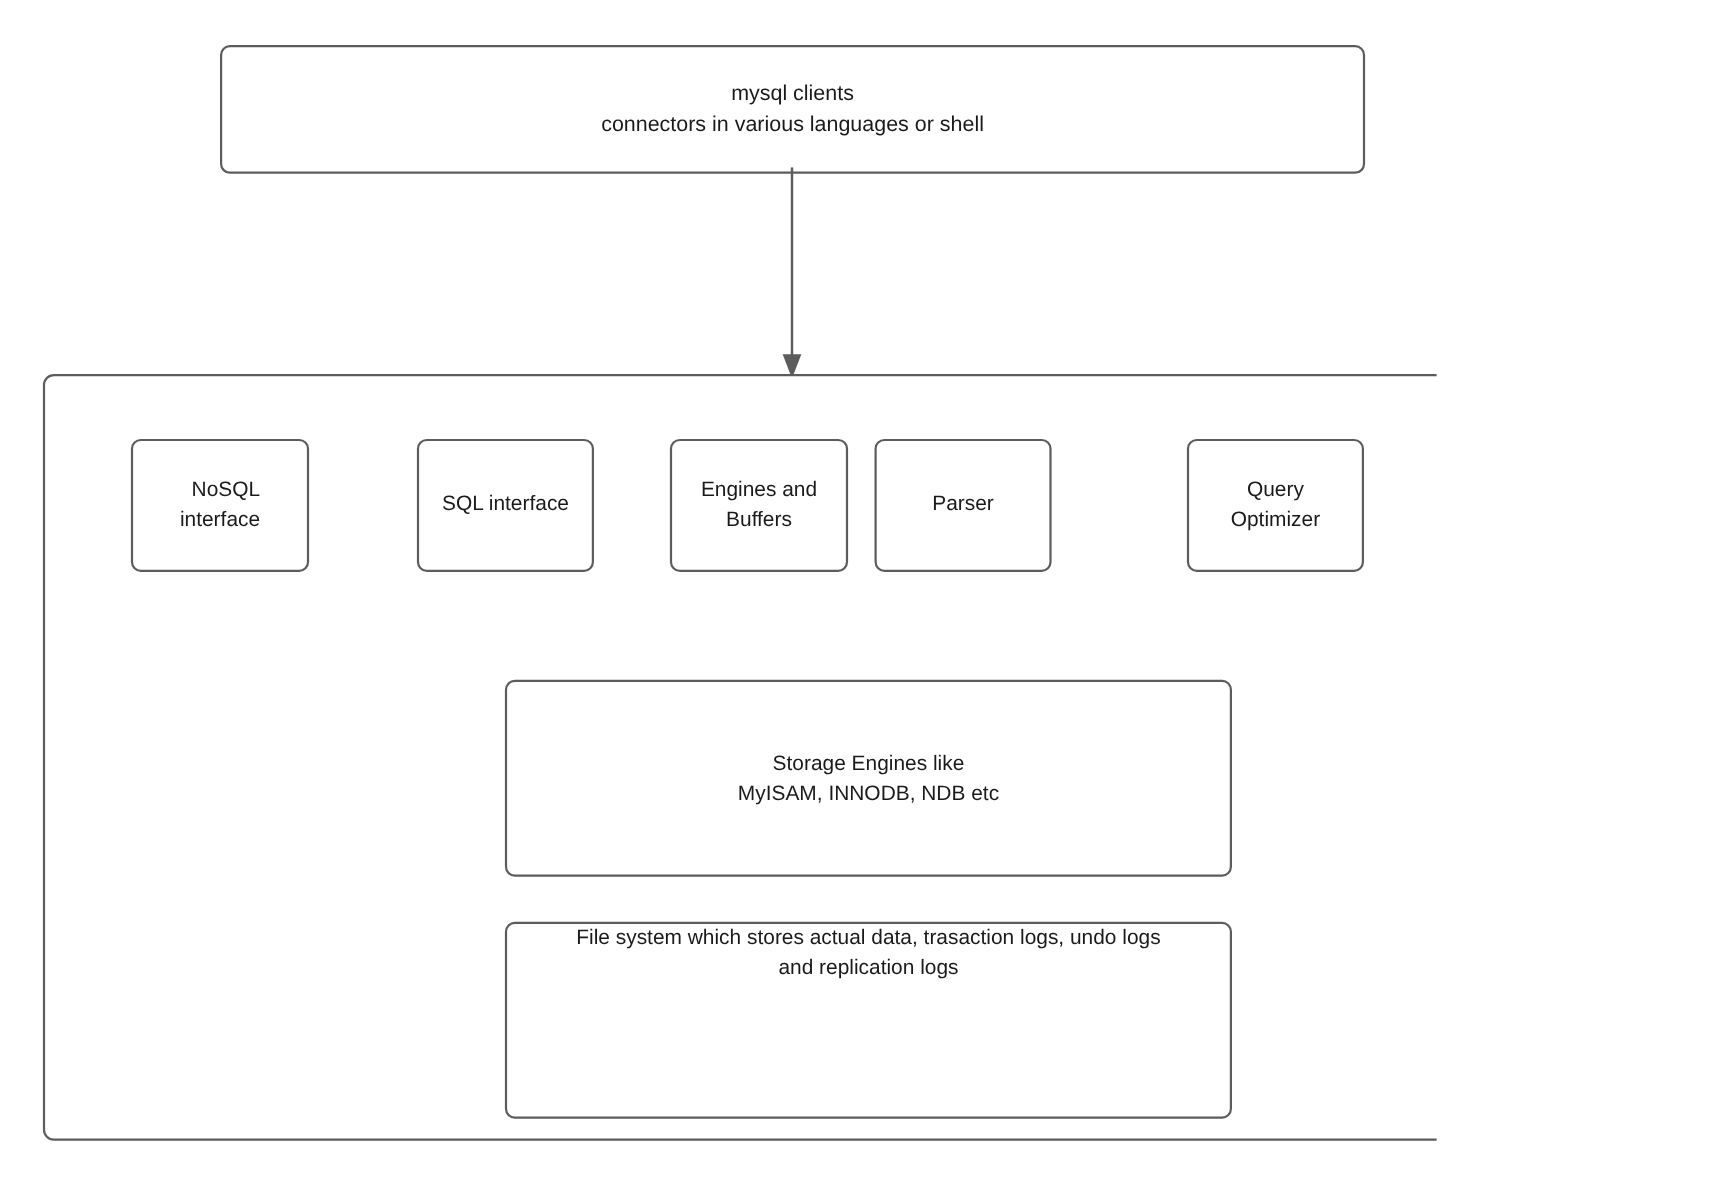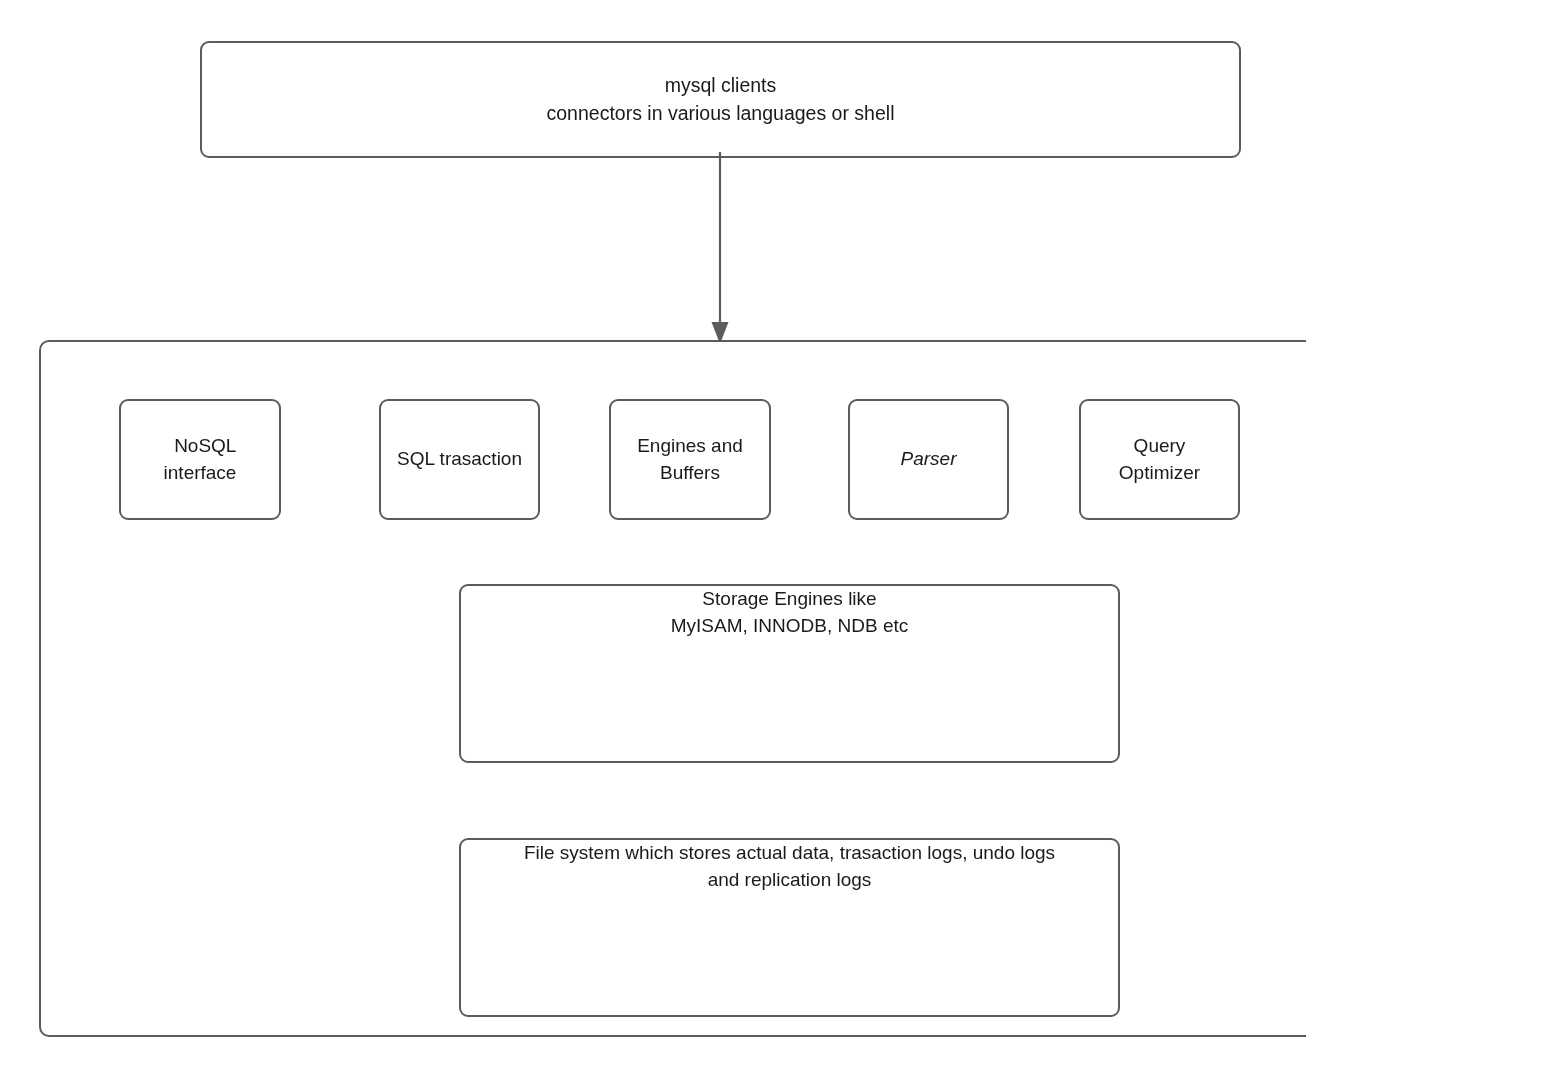--- a/index.html
+++ b/index.html
@@ -72,30 +72,31 @@
   }
 
   
   .component-box {
     top: 399px;
     height: 121px;
   }
   #nosql-interface-box   { left: 119px;  width: 162px; text-align: right; }
   #sql-interface-box     { left: 379px;  width: 161px; }
   #caches-buffers-box    { left: 609px;  width: 162px; }
-  #parser-box            { left: 848px;  width: 161px; font-style: italic; }
+  #parser-box            { left: 795px;  width: 161px; }
   #query-optimizer-box   { left: 1079px; width: 161px; }
 
   
   #storage-engines-box {
     left: 459px;
-    top: 584px;
+    top: 618px;
     width: 661px;
     height: 179px;
     align-items: flex-start;
+    padding-top: 62px;
   }
   #file-system-box {
     left: 459px;
     top: 838px;
     width: 661px;
     height: 179px;
     align-items: flex-start;
   }
 </style>
 </head>
@@ -113,21 +114,21 @@
     </svg>
   </div>
 
   <div class="node" id="mysqld-container"></div>
 
   <div id="mysqld-label">mysqld</div>
 
   <div class="node component-box" id="nosql-interface-box">NoSQL
 interface</div>
 
-  <div class="node component-box" id="sql-interface-box">SQL trasaction</div>
+  <div class="node component-box" id="sql-interface-box">SQL interface</div>
 
   <div class="node component-box" id="caches-buffers-box">Engines and
 Buffers</div>
 
   <div class="node component-box" id="parser-box">Parser</div>
 
   <div class="node component-box" id="query-optimizer-box">Query
 Optimizer</div>
 
   <div class="node" id="storage-engines-box">Storage Engines like

